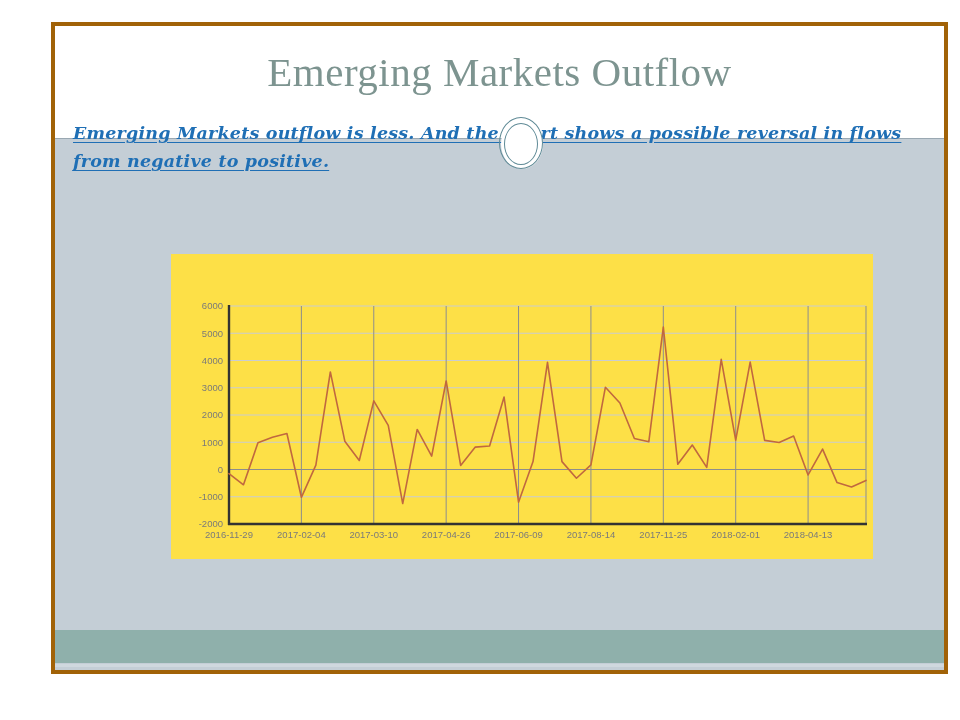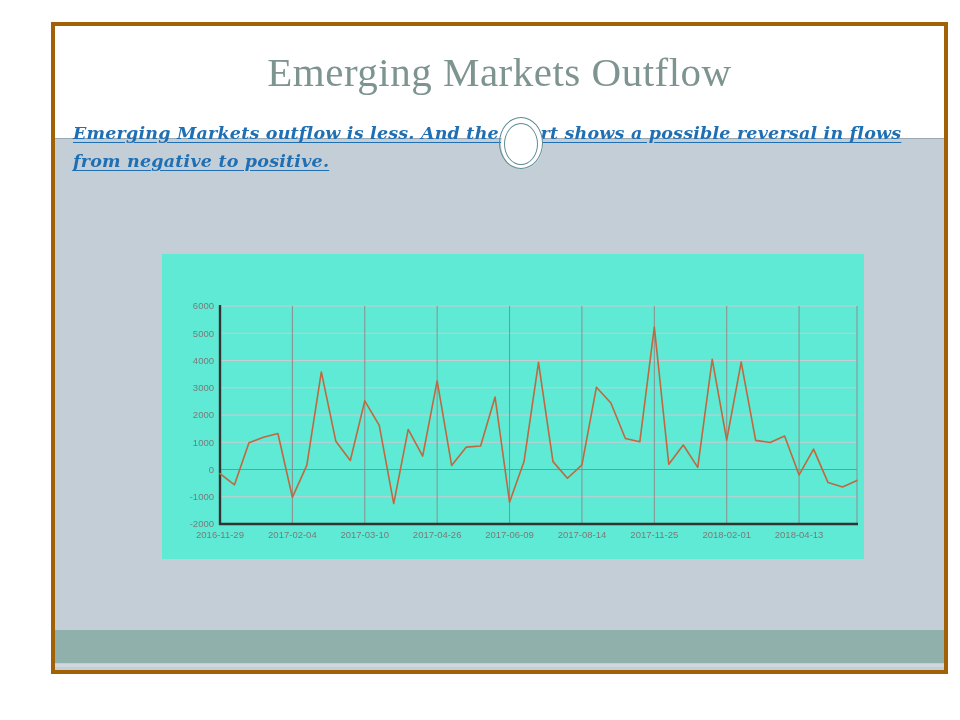--- a/index.html
+++ b/index.html
@@ -133,25 +133,25 @@
     width: 34px;
     height: 42px;
     border: 1.6px solid #5f8a96;
     border-radius: 50%;
     box-sizing: border-box;
   }
 
   
   #chart-card {
     position: absolute;
-    left: 107px;
+    left: 116px;
     top: 228px;
     width: 702px;
     height: 305px;
-    background: #5eead4;
+    background: #fde047;
   }
   #chart-svg {
     display: block;
     width: 702px;
     height: 305px;
   }
   .tick-label {
     font-family: "Liberation Sans", sans-serif;
     font-size: 9.5px;
     fill: #7a7a7a;

